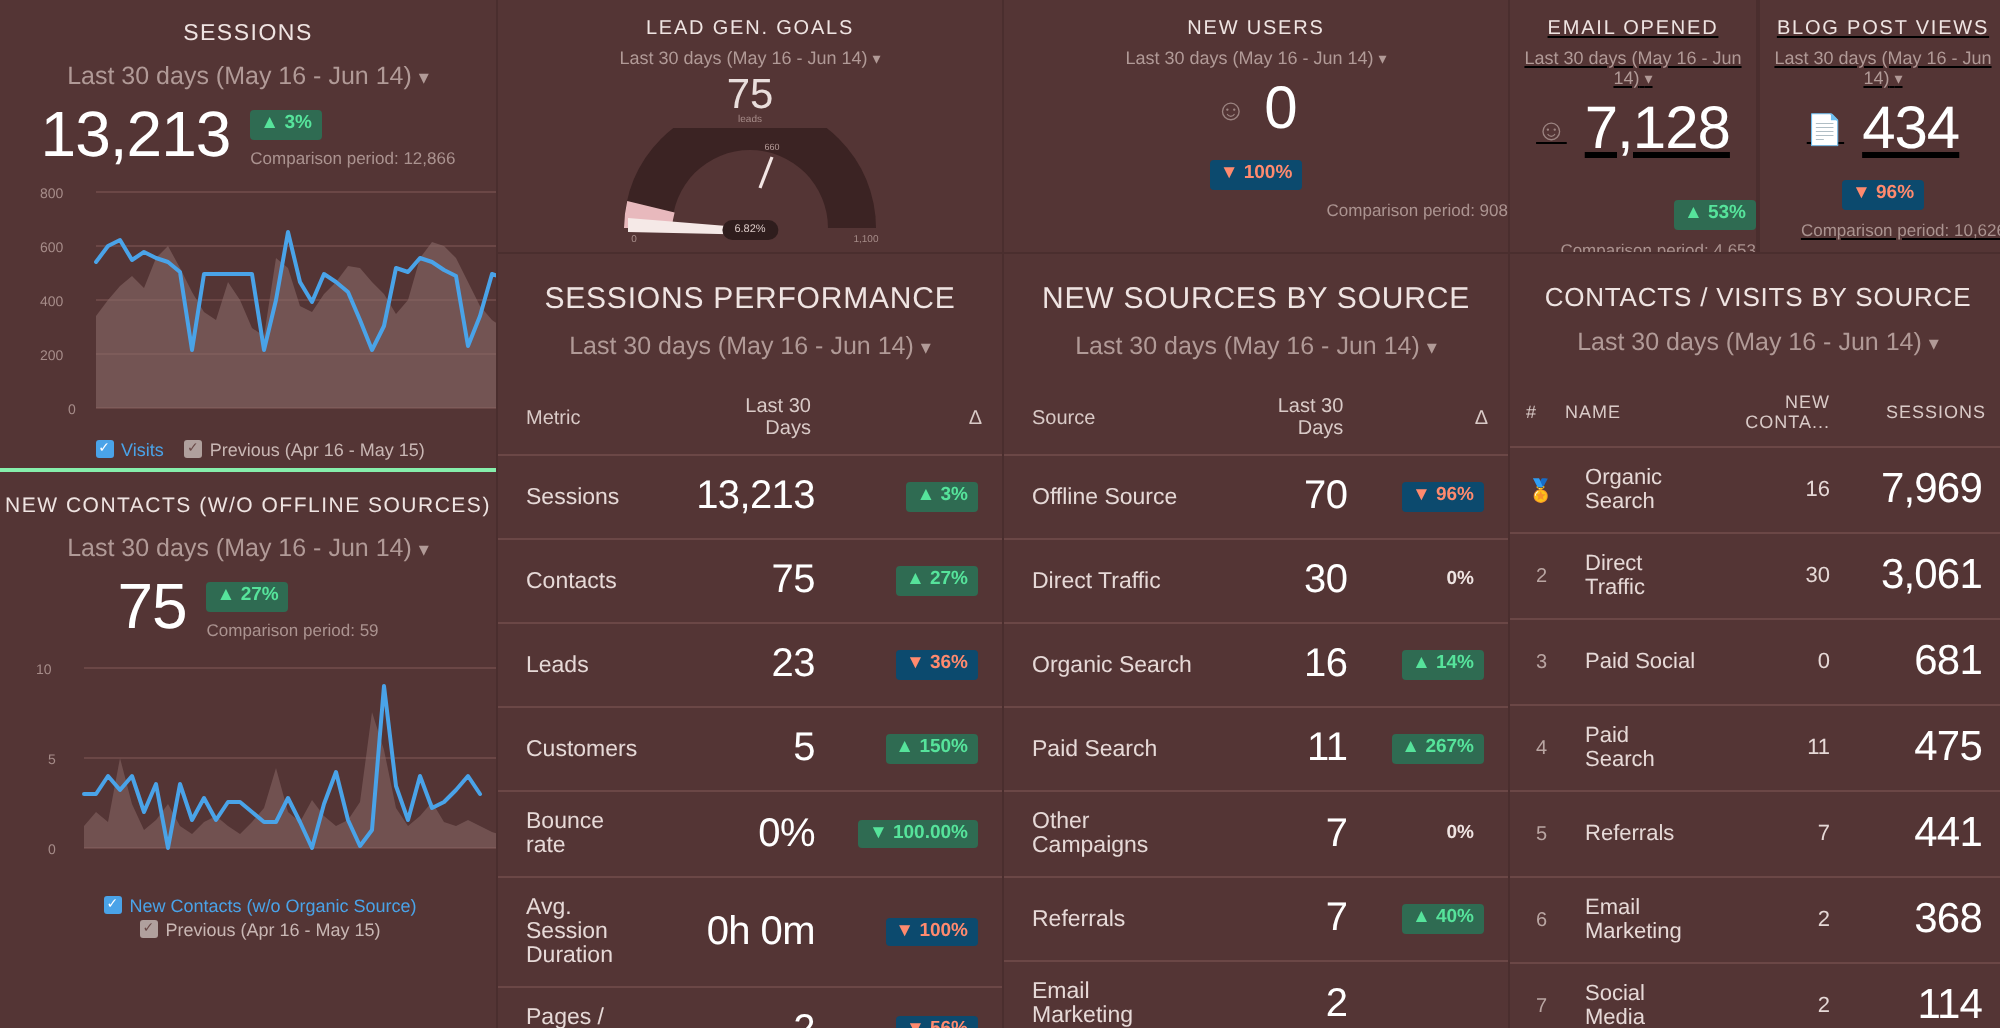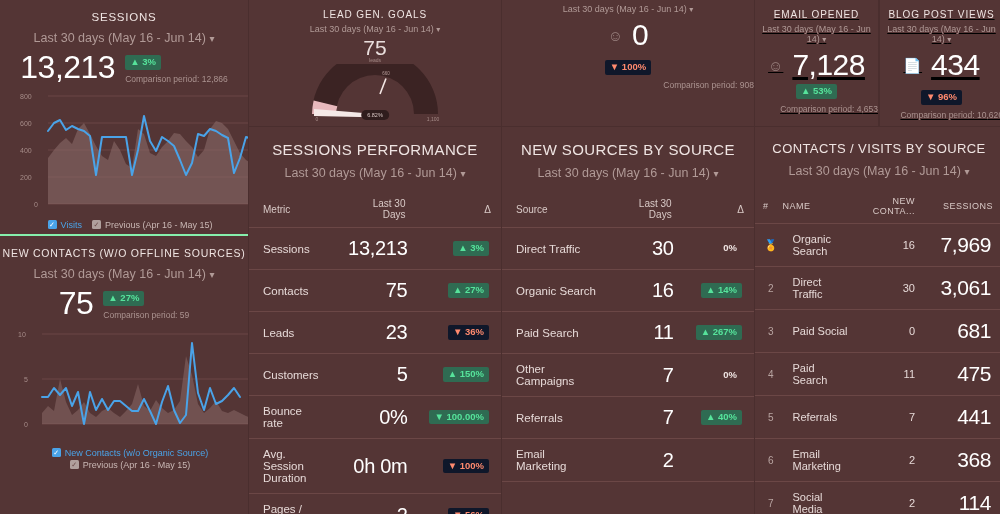--- a/index.html
+++ b/index.html
@@ -59,21 +59,21 @@
     color: #ffffff; font-size: 30px; font-weight: 400; line-height: 1;
     letter-spacing: -.5px;
   }
   .badge {
     display: inline-block;
     font-size: 9.5px; font-weight: 700;
     padding: 2px 5px; border-radius: 2px;
     line-height: 1.15; white-space: nowrap;
   }
   .badge.up { background: #2f6b52; color: #56e39b; }
-  .badge.down { background: #0f172a; color: #ff8a6e; }
+  .badge.down { background: #0c4a6e; color: #ff8a6e; }
   .badge.downgood { background: #2f6b52; color: #56e39b; }
   .badge.flat { background: transparent; color: #efe4e2; padding-left: 0; }
   .cmp {
     text-align: right; color: #ab9390; font-size: 8.5px; margin-top: 5px;
   }
 
   
   .big-head { padding: 0 8px; }
   .big-num-row {
     display: flex; align-items: center; justify-content: center;
@@ -274,20 +274,21 @@
           <circle cx="82" cy="52" r="2.4" fill="#f5e9e7"></circle>
         </g>
         <text x="17" y="57" fill="#a68c89" font-size="5" text-anchor="middle" font-family="Liberation Sans, sans-serif">0</text>
         <text x="133" y="57" fill="#a68c89" font-size="5" text-anchor="middle" font-family="Liberation Sans, sans-serif">1,100</text>
       </svg>
     </div>
     <div class="gpill">6.82%</div>
   </div>
 
   <div class="panel" style="grid-column:3; grid-row:1;">
+    <div class="ptitle">NEW USERS</div>
     <div class="daterange">
       <span>Last 30 days (May 16 - Jun 14)</span>
       <span class="caret">▾</span>
     </div>
     <div class="kpi-row">
       <span class="kpi-icon">☺</span>
       <span class="kpi-num">0</span>
     </div>
     <div style="text-align:center; margin-top:6px;">
       <span class="badge down">▼ <span>100%</span></span>
@@ -299,21 +300,21 @@
     <div class="kpi-half">
       <div class="ptitle">EMAIL OPENED</div>
       <div class="daterange">
         <span>Last 30 days (May 16 - Jun 14)</span>
         <span class="caret">▾</span>
       </div>
       <div class="kpi-row">
         <span class="kpi-icon">☺</span>
         <span class="kpi-num">7,128</span>
       </div>
-      <div style="text-align:center; margin-top:0;">
+      <div style="text-align:right; margin-top:16px;">
         <span class="badge up">▲ <span>53%</span></span>
       </div>
       <div class="cmp">Comparison period: 4,653</div>
     </div>
     <div class="kpi-half">
       <div class="ptitle">BLOG POST VIEWS</div>
       <div class="daterange">
         <span>Last 30 days (May 16 - Jun 14)</span>
         <span class="caret">▾</span>
       </div>
@@ -390,20 +391,25 @@
     </div>
     <table class="tbl">
       <thead>
           <tr>
         <th>Source</th>
         <th class="r">Last 30 Days</th>
         <th class="r">Δ</th>
       </tr>
         </thead>
       <tbody id="ncs-body">
+          <tr>
+            <td>Offline Source</td>
+            <td class="val">70</td>
+            <td class="delta"><span class="badge down">▼ 96%</span></td>
+          </tr>
           <tr>
             <td>Direct Traffic</td>
             <td class="val">30</td>
             <td class="delta"><span class="badge flat">0%</span></td>
           </tr>
           <tr>
             <td>Organic Search</td>
             <td class="val">16</td>
             <td class="delta"><span class="badge up">▲ 14%</span></td>
           </tr>

